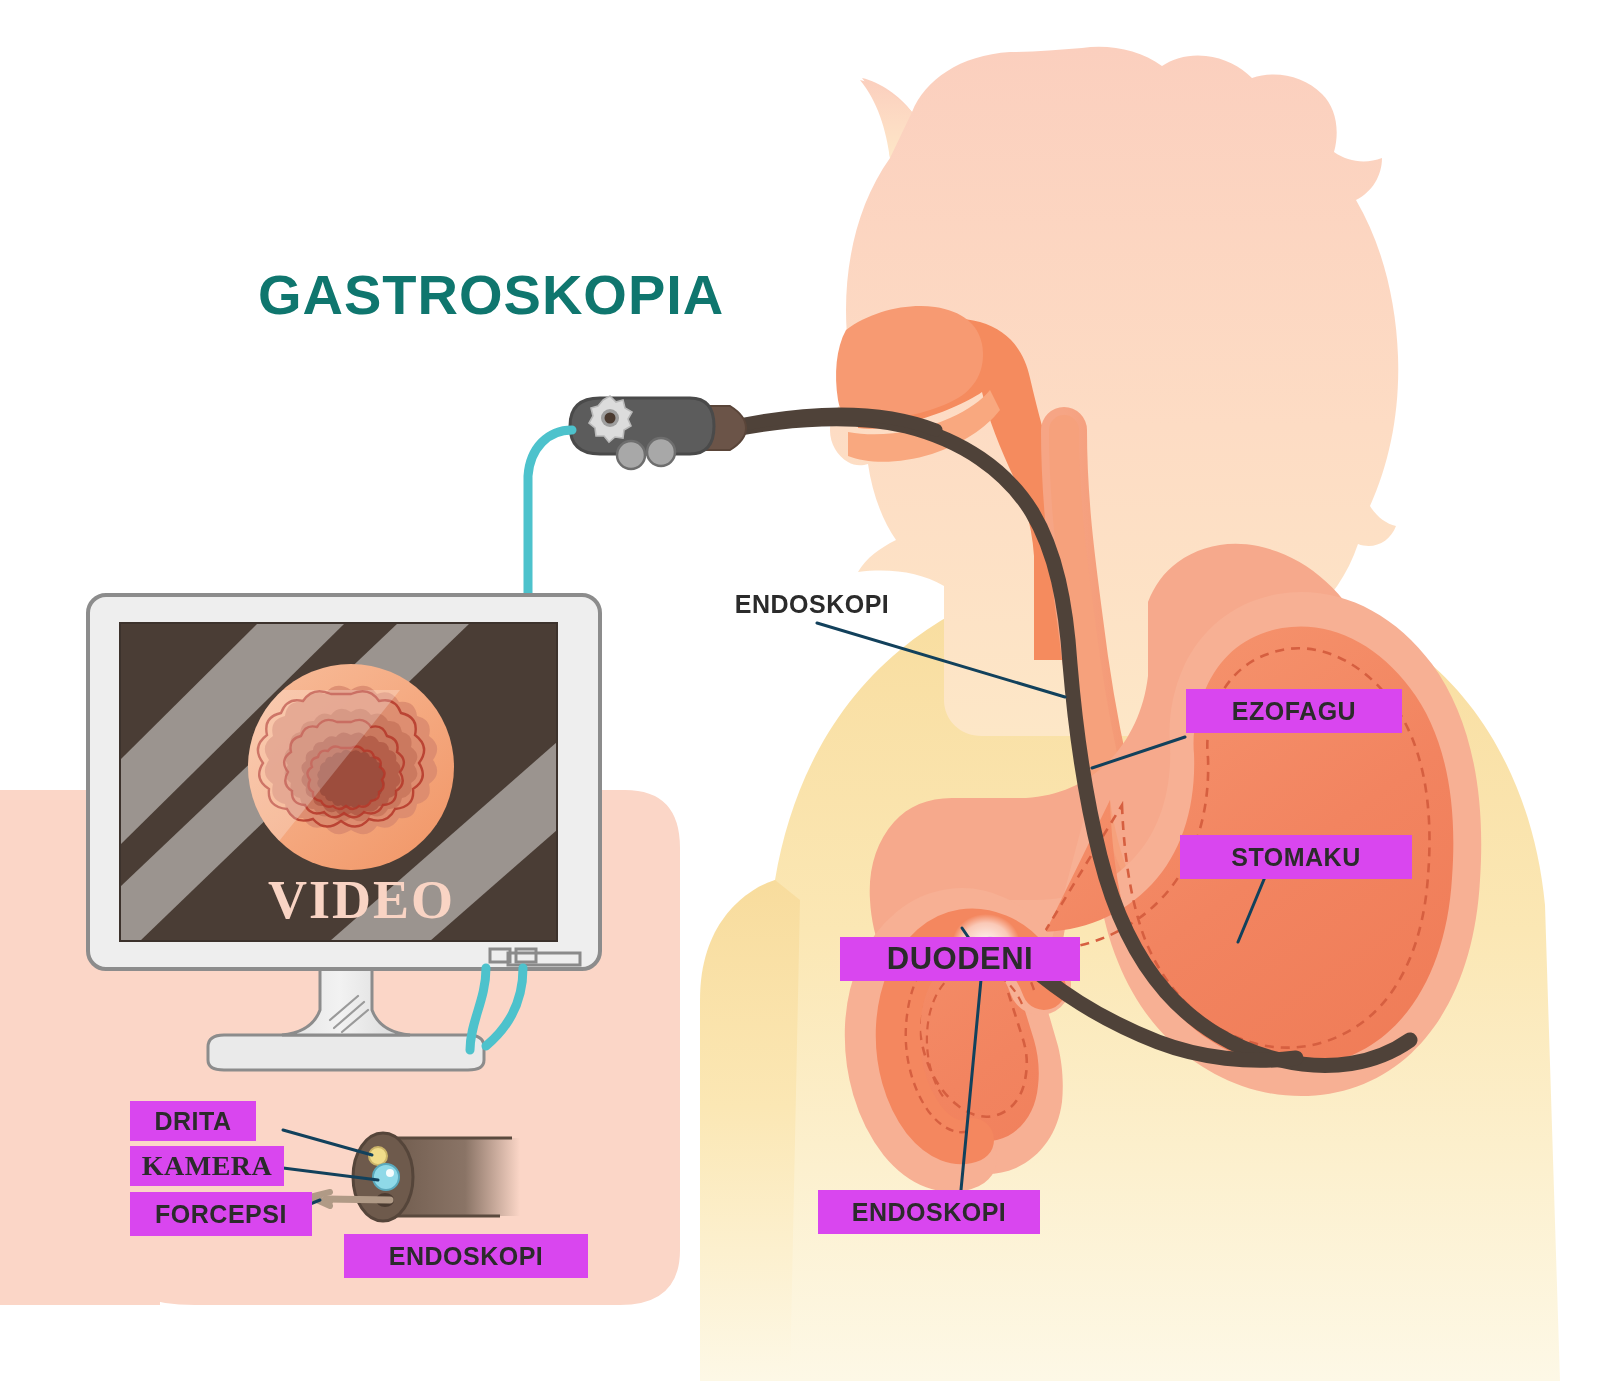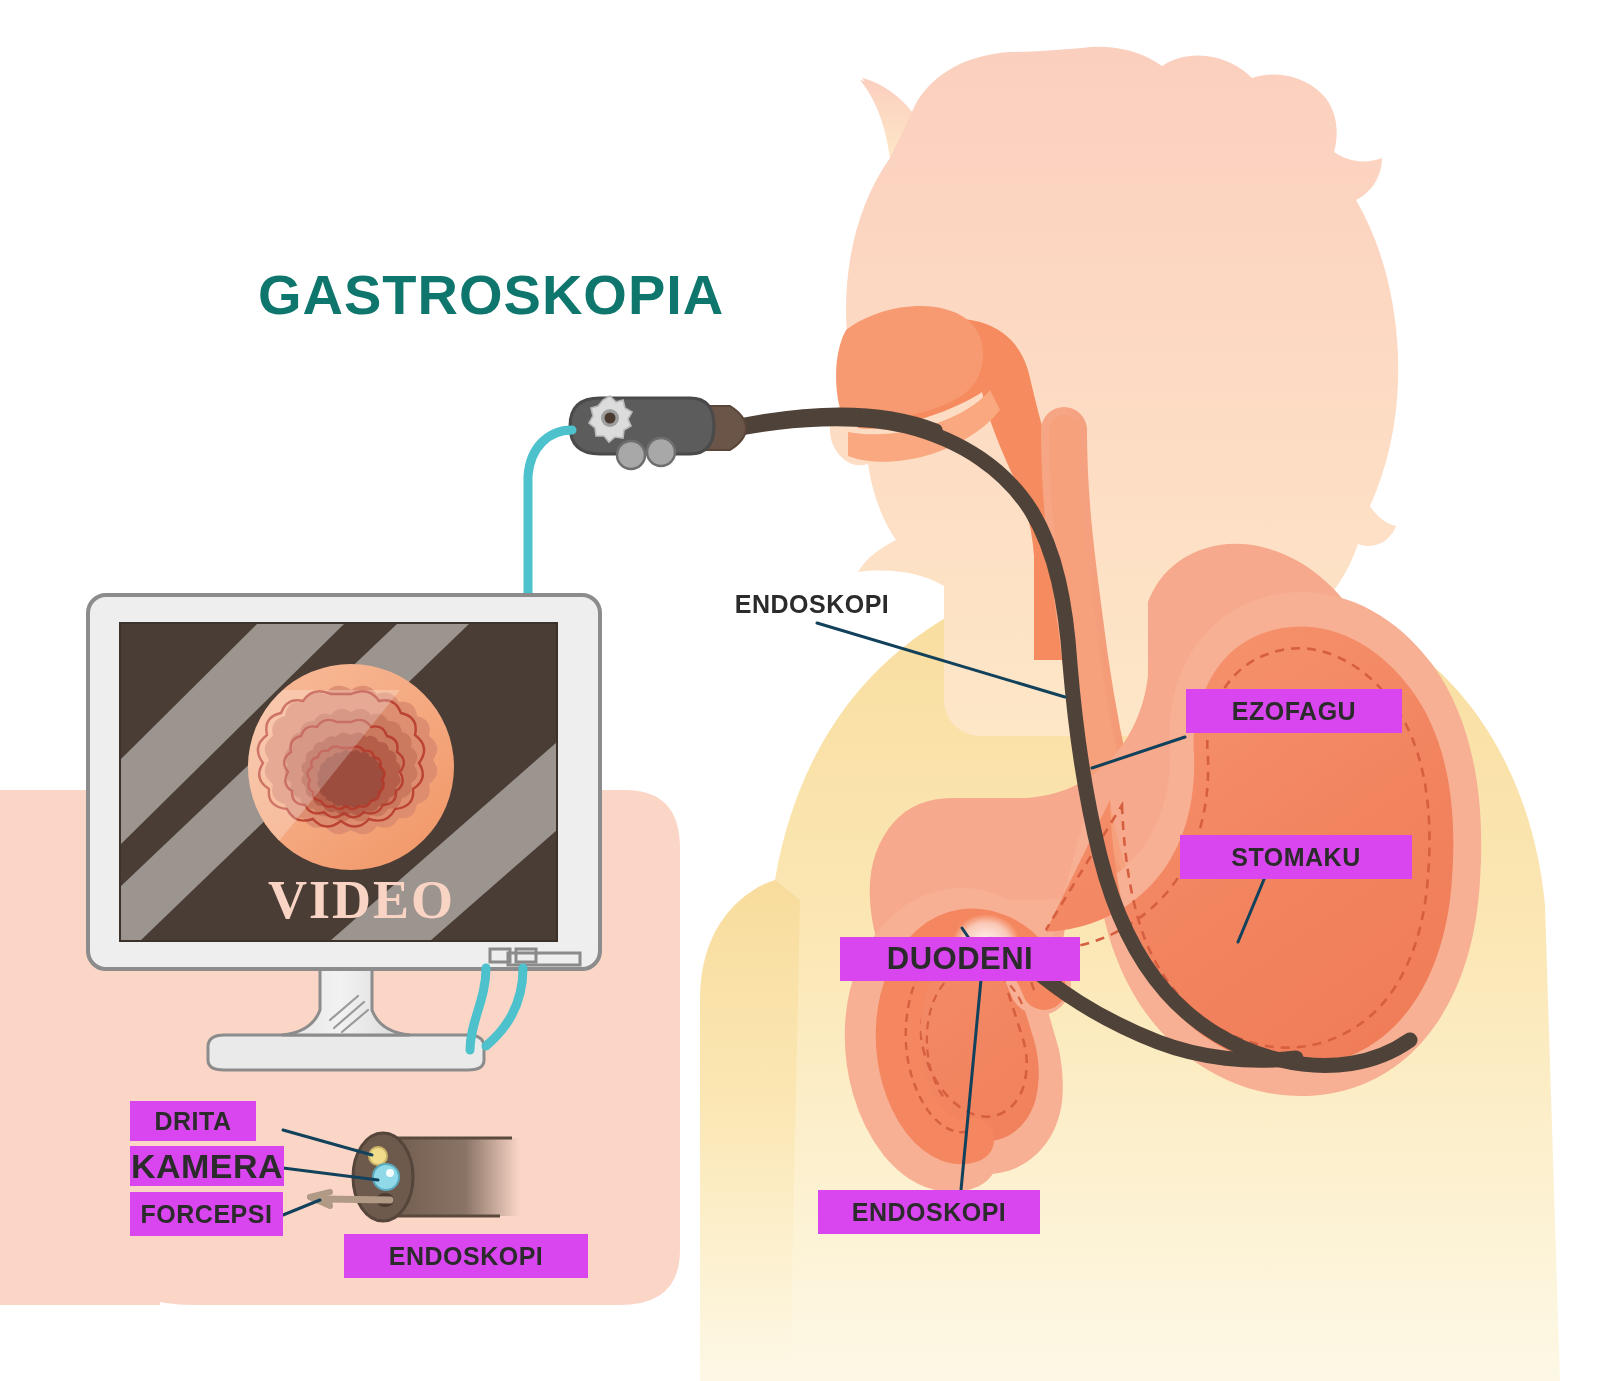--- a/index.html
+++ b/index.html
@@ -523,17 +523,17 @@
 <div class="lbl" style="left:1186px; top:689px; width:216px; height:44px; font-size:25px;">EZOFAGU</div>
 
 <div class="lbl" style="left:1180px; top:806px; width:232px; height:44px; font-size:25px;margin-top:29px;">STOMAKU</div>
 
 <div class="lbl" style="left:840px; top:937px; width:240px; height:44px; font-size:31px;">DUODENI</div>
 
 <div class="lbl" style="left:818px; top:1190px; width:222px; height:44px; font-size:25px;">ENDOSKOPI</div>
 
 <div class="lbl" style="left:130px; top:1101px; width:126px; height:40px; font-size:25px;">DRITA</div>
 
-<div class="lbl" style="left:130px; top:1146px; width:154px; height:40px; font-size:34px;">KAMERA</div>
-
-<div class="lbl" style="left:130px; top:1192px; width:153px; height:44px; font-size:25px;text-align:center;">FORCEPSI</div>
+<div class="lbl" style="left:130px; top:1146px; width:154px; height:40px; font-size:28px;font-family:Liberation Serif, serif;">KAMERA</div>
+
+<div class="lbl" style="left:130px; top:1192px; width:182px; height:44px; font-size:25px;text-align:center;">FORCEPSI</div>
 
 <div class="lbl" style="left:344px; top:1234px; width:244px; height:44px; font-size:25px;">ENDOSKOPI</div>
 
 </body></html>

